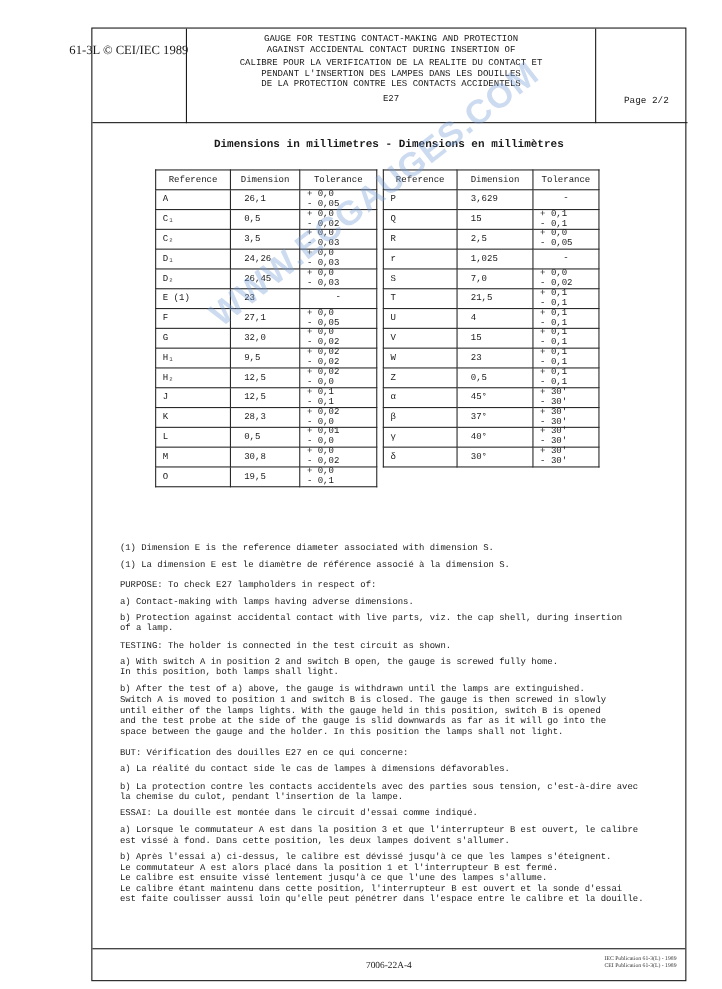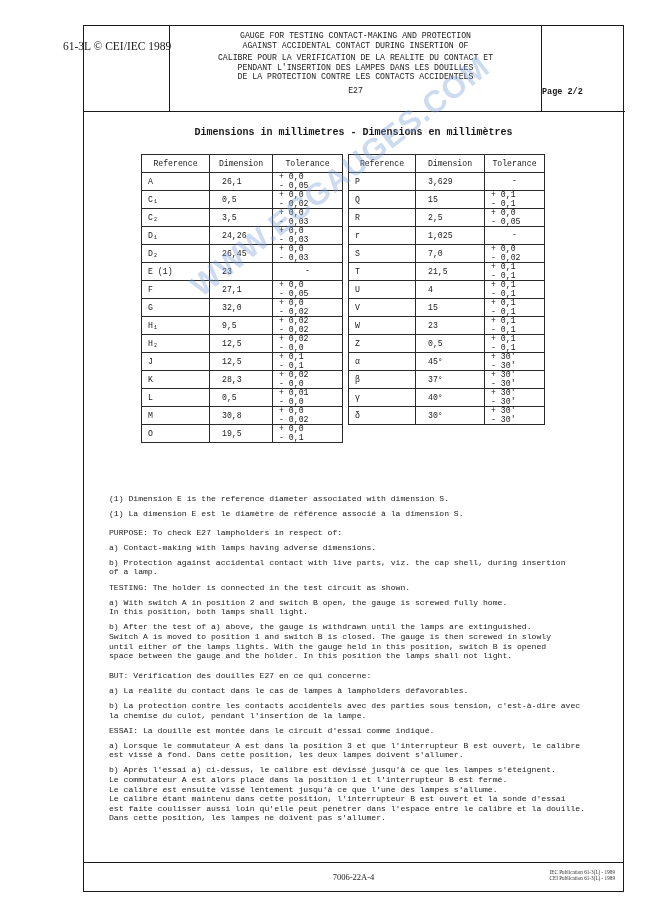--- a/index.html
+++ b/index.html
@@ -13,21 +13,21 @@
            border: 1.5px solid #1b1b1b; box-sizing: border-box; }
   #hdr-left { position: absolute; left: 0; top: 0; width: 86px; height: 86px;
               border-right: 1.5px solid #1b1b1b; border-bottom: 1.5px solid #1b1b1b; box-sizing: border-box; }
   #hdr-center { position: absolute; left: 86px; top: 0; width: 371px; height: 86px;
                 border-bottom: 1.5px solid #1b1b1b; box-sizing: border-box; text-align: center;
                 font-size: 8.2px; line-height: 9.6px; padding-top: 5px; }
   #hdr-center .block2 { margin-top: 3px; }
   #hdr-center .cap { margin-top: 4px; }
   #hdr-right { position: absolute; left: 457px; top: 0; width: 84px; height: 86px;
                border-left: 1.5px solid #1b1b1b; border-bottom: 1.5px solid #1b1b1b; box-sizing: border-box; }
-  #page-label { position: absolute; left: 0; right: 17px; top: 61px; text-align: left; font-size: 8.5px; font-weight: bold; }
+  #page-label { position: absolute; left: 0; right: 17px; top: 61px; text-align: right; font-size: 8.5px; font-weight: normal; }
 
   #units-caption { position: absolute; left: 0; right: 0; top: 101px; text-align: center; font-size: 10px; font-weight: bold; }
 
   table.dims { position: absolute; border-collapse: collapse; font-size: 8.2px; }
   table.dims td, table.dims th { border: 1px solid #2a2a2a; padding: 0 0 0 6px; height: 17px; vertical-align: middle; }
   table.dims th { font-weight: normal; height: 17px; padding: 0; }
   table.dims td.dim { text-align: left; padding-left: 12px; }
   table.dims td.tol { line-height: 8.2px; padding-left: 6px; }
   table.dims td.tol.center { text-align: center; padding-left: 0; }
   #table-left { left: 57px; top: 128px; }
@@ -341,40 +341,40 @@
     </p>
     <p>TESTING: The holder is connected in the test circuit as shown.</p>
     <p class="item">
       <span class="line">a) With switch A in position 2 and switch B open, the gauge is screwed fully home.</span>
       <span class="line">In this position, both lamps shall light.</span>
     </p>
     <p class="item" style="margin-bottom:10px">
       <span class="line">b) After the test of a) above, the gauge is withdrawn until the lamps are extinguished.</span>
       <span class="line">Switch A is moved to position 1 and switch B is closed. The gauge is then screwed in slowly</span>
       <span class="line">until either of the lamps lights. With the gauge held in this position, switch B is opened</span>
+      <span class="line">and the test probe at the side of the gauge is slid downwards as far as it will go into the</span>
       <span class="line">space between the gauge and the holder. In this position the lamps shall not light.</span>
     </p>
     <p>BUT: Vérification des douilles E27 en ce qui concerne:</p>
-    <p class="item">a) La réalité du contact dans le cas de lampes à lampholders défavorables.</p>
+    <p class="item">a) La réalité du contact side le cas de lampes à dimensions défavorables.</p>
     <p class="item">
       <span class="line">b) La protection contre les contacts accidentels avec des parties sous tension, c'est-à-dire avec</span>
       <span class="line">la chemise du culot, pendant l'insertion de la lampe.</span>
     </p>
     <p>ESSAI: La douille est montée dans le circuit d'essai comme indiqué.</p>
     <p class="item">
       <span class="line">a) Lorsque le commutateur A est dans la position 3 et que l'interrupteur B est ouvert, le calibre</span>
       <span class="line">est vissé à fond. Dans cette position, les deux lampes doivent s'allumer.</span>
     </p>
     <p class="item">
       <span class="line">b) Après l'essai a) ci-dessus, le calibre est dévissé jusqu'à ce que les lampes s'éteignent.</span>
       <span class="line">Le commutateur A est alors placé dans la position 1 et l'interrupteur B est fermé.</span>
       <span class="line">Le calibre est ensuite vissé lentement jusqu'à ce que l'une des lampes s'allume.</span>
       <span class="line">Le calibre étant maintenu dans cette position, l'interrupteur B est ouvert et la sonde d'essai</span>
       <span class="line">est faite coulisser aussi loin qu'elle peut pénétrer dans l'espace entre le calibre et la douille.</span>
-      <span class="line">Dans cette position, les lampes ne doivent pas s'allumer.</span>
     </p>
   </div>
 
   <div id="footer">
     <div id="footer-code" class="serif">7006-22A-4</div>
     <div id="footer-pub" class="serif">
       <div>IEC Publication 61-3(L) - 1989</div>
       <div>CEI Publication 61-3(L) - 1989</div>
     </div>
   </div>

